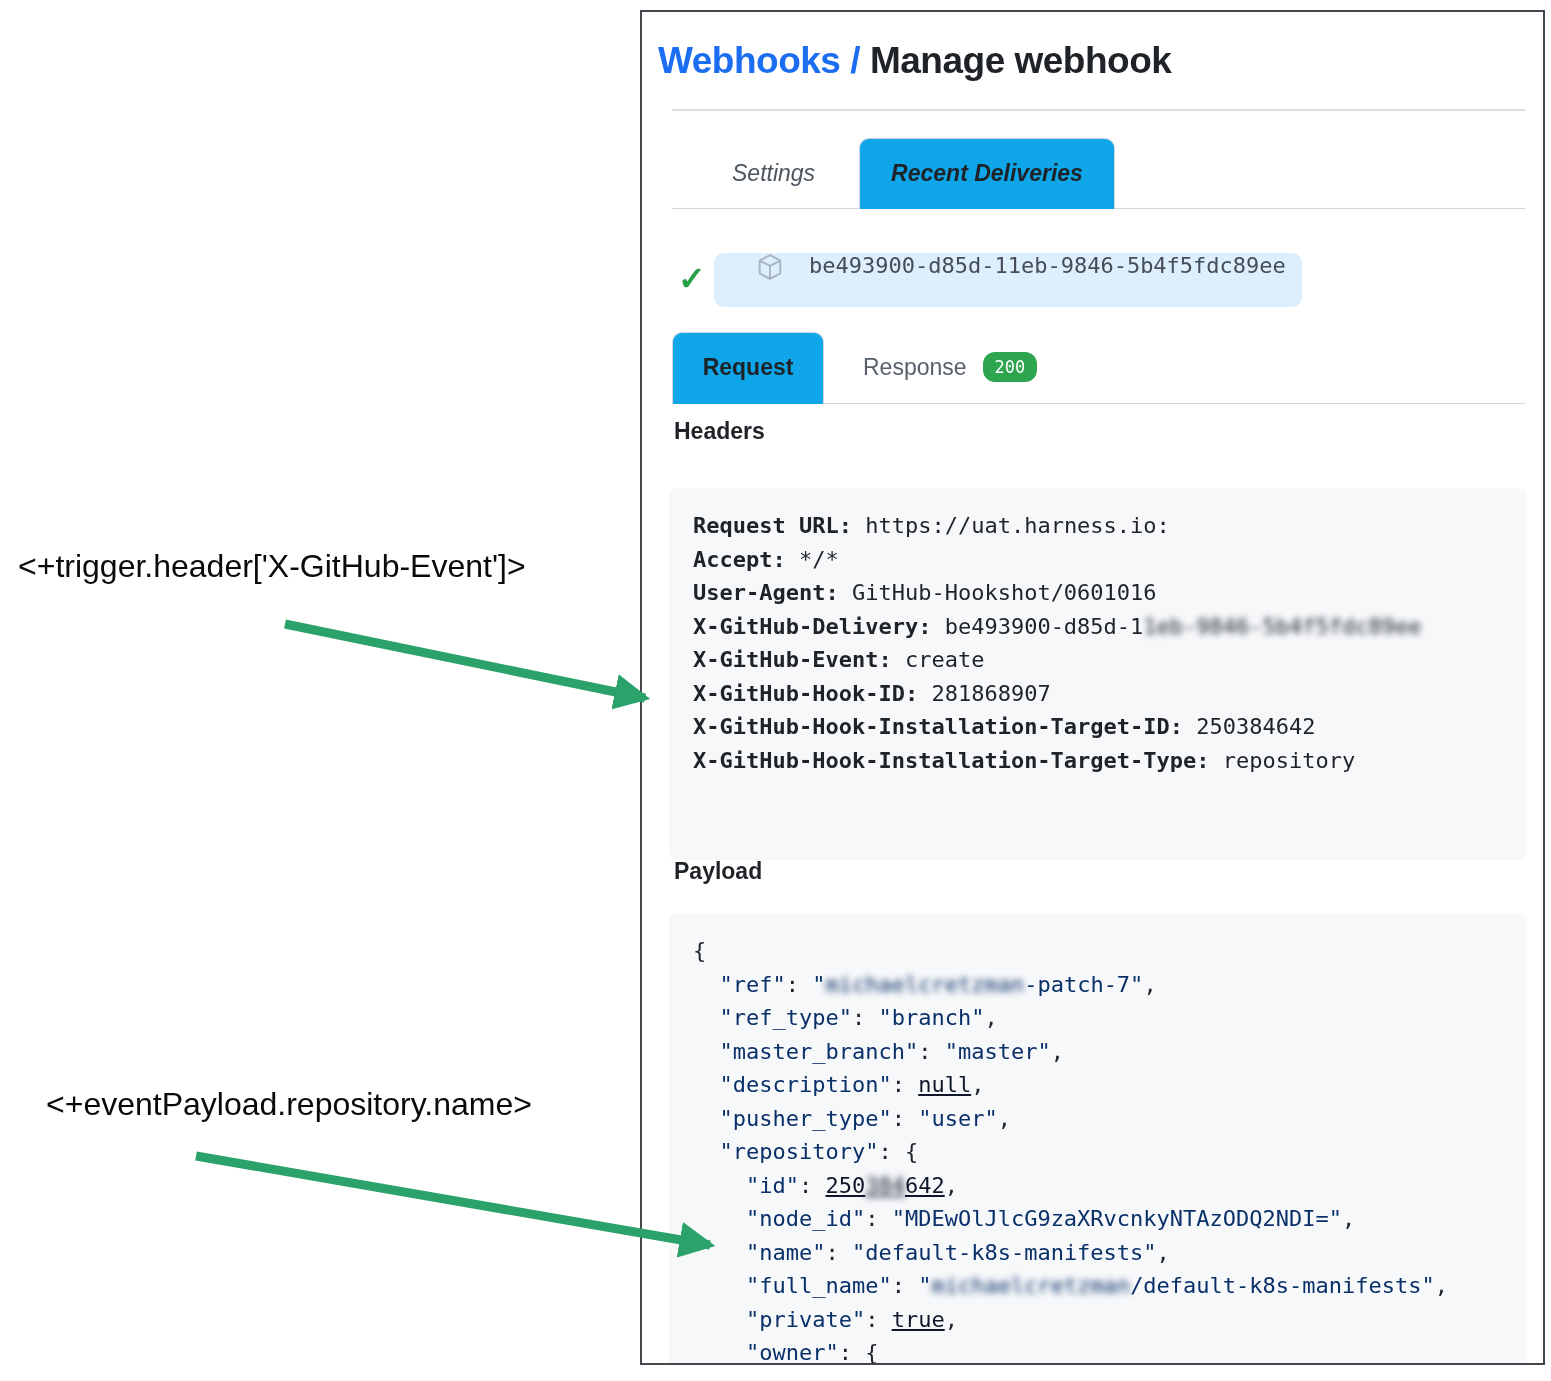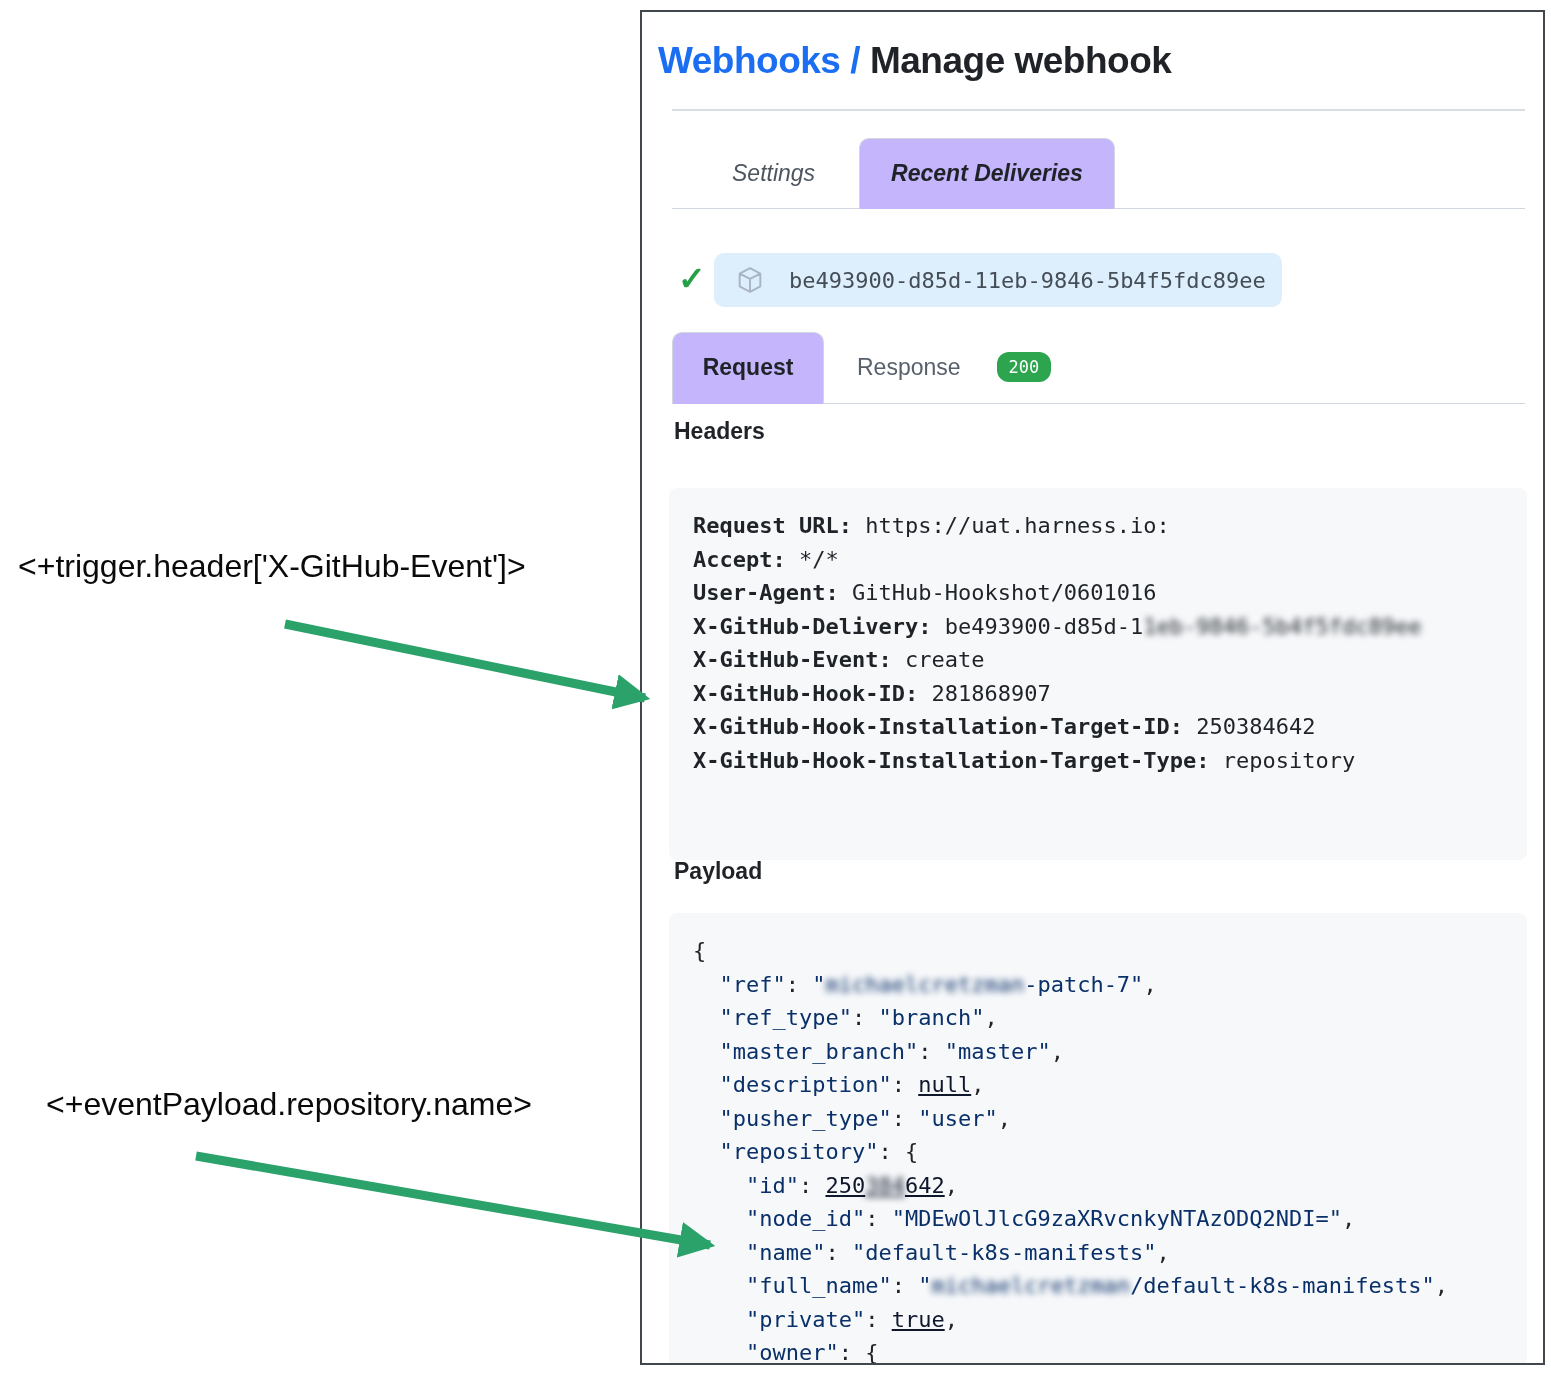--- a/index.html
+++ b/index.html
@@ -15,40 +15,40 @@
               letter-spacing:-0.5px;white-space:nowrap;}
   .page-title .crumb{color:#1b6df2;cursor:pointer;}
   .page-title .current{color:#1f2328;margin-left:10px;}
   .title-rule{position:absolute;left:30px;right:18px;top:97px;border-top:2px solid #d8dee4;}
 
   
   .nav1{position:absolute;left:30px;right:18px;top:126px;height:70px;
         border-bottom:1px solid #d0d7de;font-style:italic;}
   .tab-plain{position:absolute;top:0;height:70px;line-height:70px;
              font-size:23px;color:#4d565f;padding:0 26px;cursor:pointer;}
-  .tab-selected{position:absolute;top:0;height:71px;background:#c4b5fd;
+  .tab-selected{position:absolute;top:0;height:71px;background:#0ea5e9;
                 border:1px solid #d0d7de;border-bottom:none;border-radius:10px 10px 0 0;
                 text-align:center;line-height:69px;font-size:23px;font-weight:600;
                 color:#1f2328;z-index:2;cursor:pointer;box-sizing:border-box;}
   .tab-rd{left:187px;width:256px;}
 
   
   .check{position:absolute;left:36px;top:247px;font-size:33px;font-weight:700;color:#27a148;}
   .pill{position:absolute;left:72px;top:241px;width:568px;height:54px;background:#ddeffd;
-        border-radius:10px;display:flex;align-items:center;cursor:pointer;}
+        border-radius:10px;display:flex;cursor:pointer;padding-left:20px;}
   .pill .cube{margin-left:22px;flex:0 0 auto;display:block;}
   .pill .guid{margin-left:25px;font-family:"DejaVu Sans Mono","Liberation Mono",monospace;
               font-size:22px;color:#454d56;white-space:nowrap;}
 
   
   .nav2{position:absolute;left:30px;right:18px;top:320px;height:71px;
         border-bottom:1px solid #d0d7de;}
   .tab-request{left:0;width:152px;height:72px;}
-  .response-wrap{position:absolute;left:185px;top:0;height:70px;display:flex;
-                 align-items:center;gap:36px;cursor:pointer;}
+  .response-wrap{position:absolute;left:191px;top:0;height:70px;display:flex;
+                 align-items:center;gap:16px;cursor:pointer;}
   .response-label{font-size:23px;color:#57606a;}
   .badge{background:#2da44e;color:#fff;font-family:"DejaVu Sans Mono","Liberation Mono",monospace;
          font-size:17px;line-height:1;padding:7px 12px 6px;border-radius:12px;}
 
   
   .sec-heading{position:absolute;left:32px;font-size:23px;font-weight:700;color:#1f2328;}
   .h-headers{top:406px;}
   .h-payload{top:846px;}
 
   

